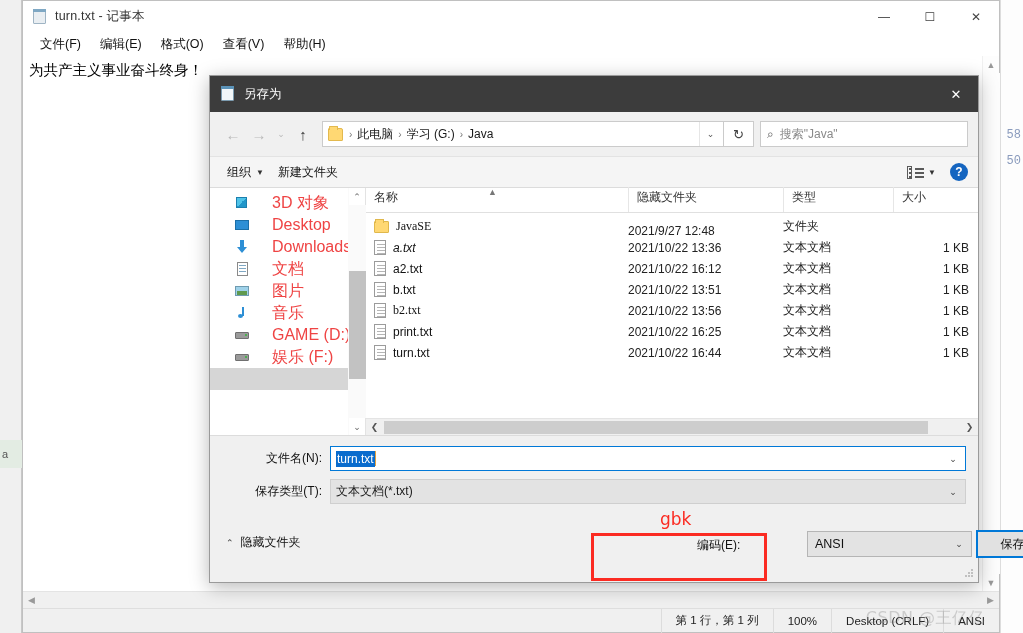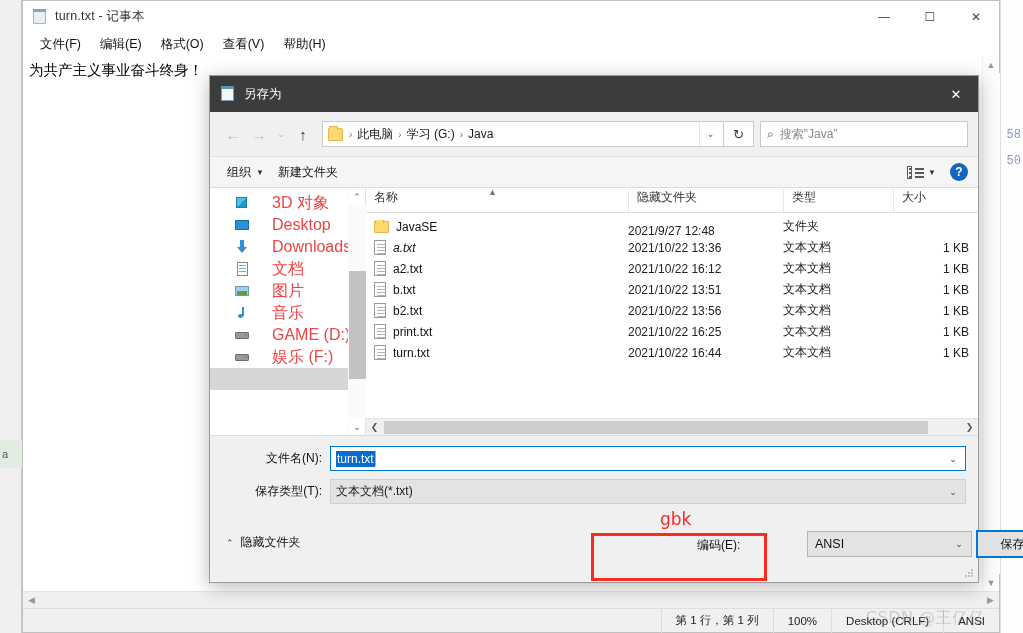--- a/index.html
+++ b/index.html
@@ -328,21 +328,21 @@
       <div id="col-head">
         <div class="col first" style="width:262px;">名称</div>
         <div class="col" style="width:155px;">隐藏文件夹</div>
         <div class="col" style="width:110px;">类型</div>
         <div class="col" style="width:80px;">大小</div>
         <span id="sort-caret">▲</span>
       </div>
 
       <div id="filelist">
         <div class="frow">
-          <div class="fname" style="width:262px;">
+          <div class="fname" style="width:262px;font-family:Liberation Serif, serif;">
               <span class="ico-folder"></span>
               <span>JavaSE</span>
             </div>
           <div class="fdate" style="width:155px;margin-top:8px;">2021/9/27 12:48</div>
           <div class="ftype" style="width:110px;">文件夹</div>
           <div class="fsize" style="width:80px;"></div>
         </div>
         <div class="frow">
           <div class="fname" style="width:262px;font-style:italic;">
               <span class="ico-txt"></span>
@@ -364,21 +364,21 @@
         <div class="frow">
           <div class="fname" style="width:262px;">
               <span class="ico-txt"></span>
               <span>b.txt</span>
             </div>
           <div class="fdate" style="width:155px;">2021/10/22 13:51</div>
           <div class="ftype" style="width:110px;">文本文档</div>
           <div class="fsize" style="width:80px;">1 KB</div>
         </div>
         <div class="frow">
-          <div class="fname" style="width:262px;">
+          <div class="fname" style="width:262px;font-family:Liberation Serif, serif;">
               <span class="ico-txt"></span>
               <span>b2.txt</span>
             </div>
           <div class="fdate" style="width:155px;">2021/10/22 13:56</div>
           <div class="ftype" style="width:110px;">文本文档</div>
           <div class="fsize" style="width:80px;">1 KB</div>
         </div>
         <div class="frow">
           <div class="fname" style="width:262px;">
               <span class="ico-txt"></span>

